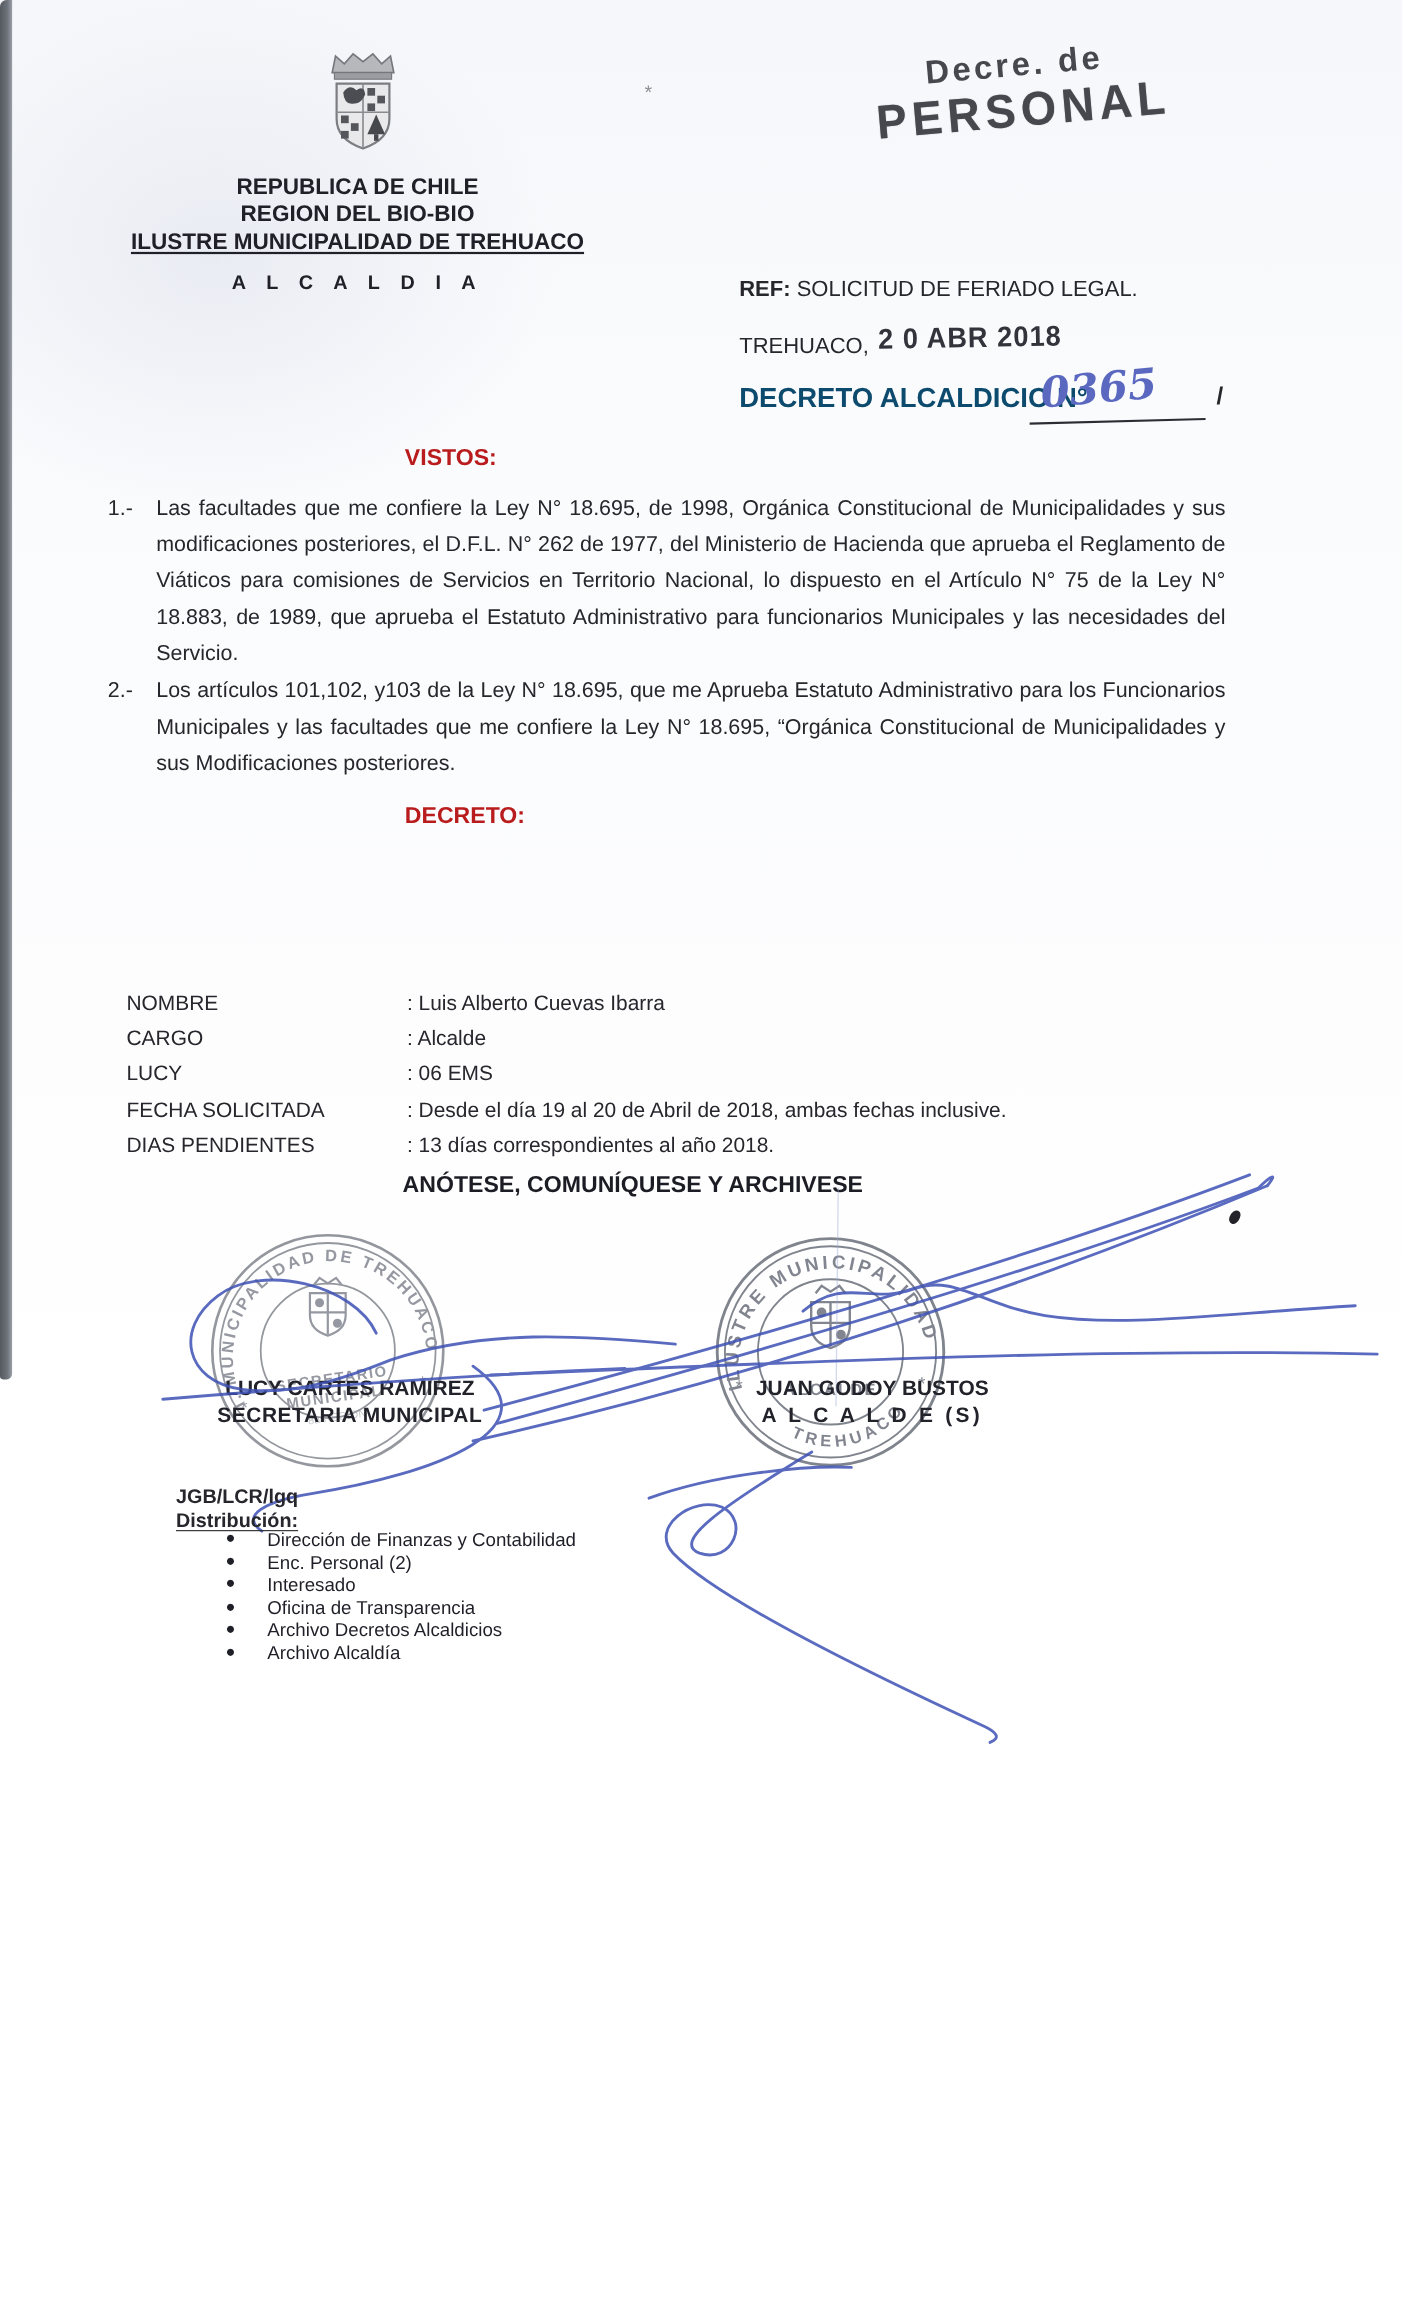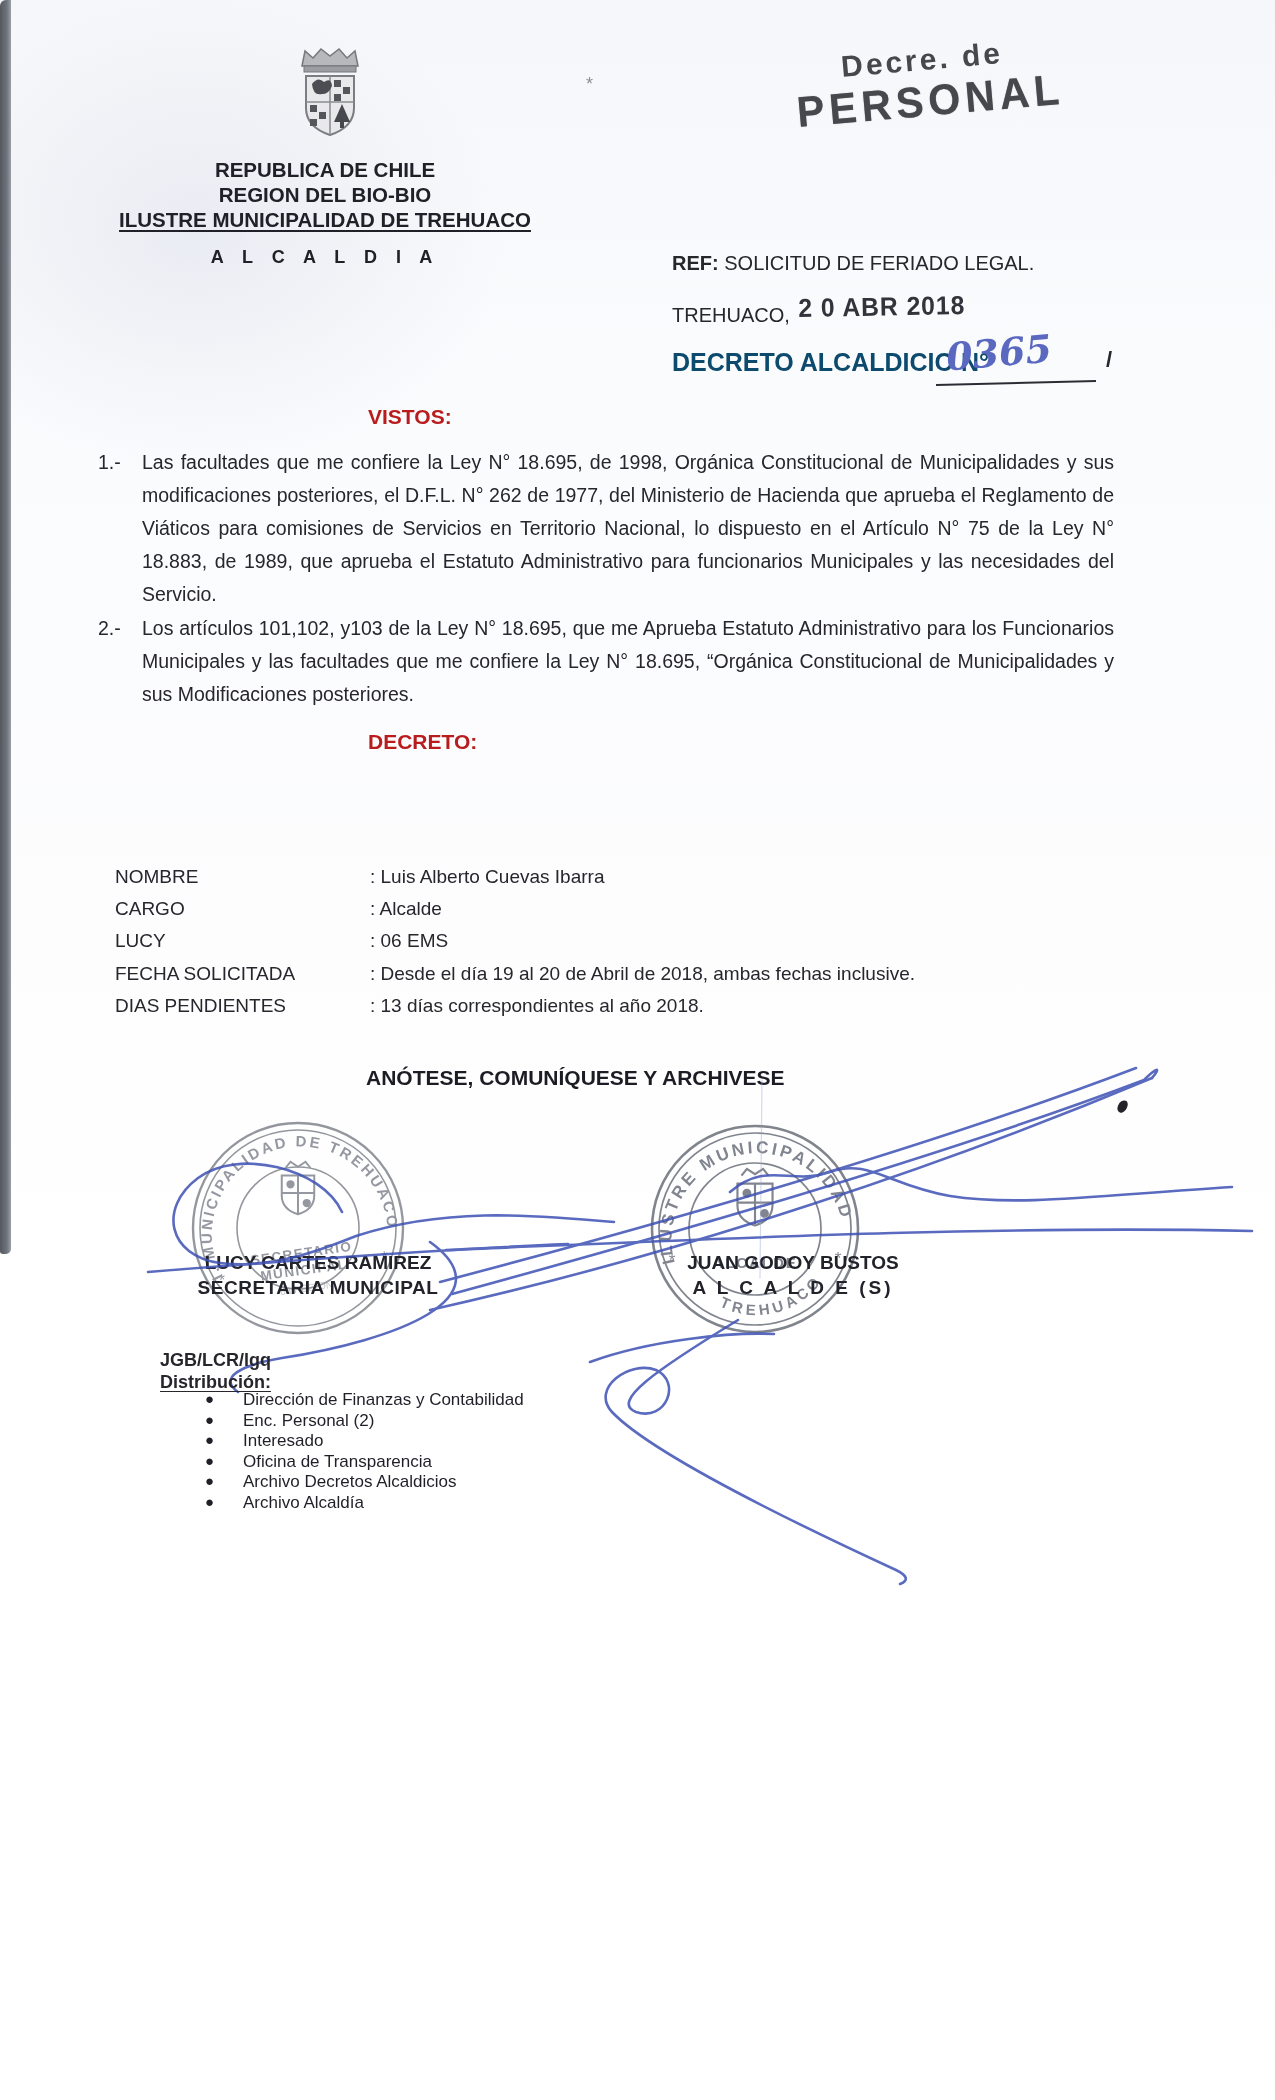--- a/index.html
+++ b/index.html
@@ -30,21 +30,21 @@
   .decree-underline{position:absolute;left:936px;top:382px;width:160px;border-top:2.5px solid #2c2c34;
         transform:rotate(-1.5deg);}
   .decree-slash{position:absolute;left:1106px;top:347px;font-size:22px;font-weight:bold;}
   .sec-heading{position:absolute;font-size:21px;font-weight:bold;color:#b91c1c;}
   .para{position:absolute;left:98px;width:1016px;font-size:19.5px;line-height:33px;display:flex;}
   .para .num{width:44px;flex:none;}
   .para .ptxt{flex:1;text-align:justify;}
   .dec-para{position:absolute;left:98px;top:769px;width:1016px;font-size:19.5px;line-height:33px;
         text-align:justify;}
   .dec-para b{font-weight:bold;}
-  .detail-row{position:absolute;left:115px;width:960px;display:flex;font-size:19px;}
+  .detail-row{position:absolute;left:115px;width:960px;display:flex;font-size:19px;margin-top:36px;}
   .detail-row .dl{width:255px;flex:none;}
   .closing{position:absolute;left:366px;top:1066px;font-size:21px;font-weight:bold;color:#1c1c24;}
   .sig-block{position:absolute;text-align:center;font-weight:bold;font-size:19px;color:#22222a;line-height:25px;}
   .sig-block .t2{letter-spacing:.5px;}
   .sig-right .t2{letter-spacing:3px;}
   .initials{position:absolute;left:160px;top:1350px;font-size:18px;font-weight:bold;}
   .dist-label{position:absolute;left:160px;top:1372px;font-size:18px;font-weight:bold;
         text-decoration:underline;text-underline-offset:3px;}
   .dist-item{position:absolute;left:205px;font-size:17px;display:flex;color:#1f1f28;}
   .dist-item .bullet{width:38px;flex:none;font-size:15px;}

